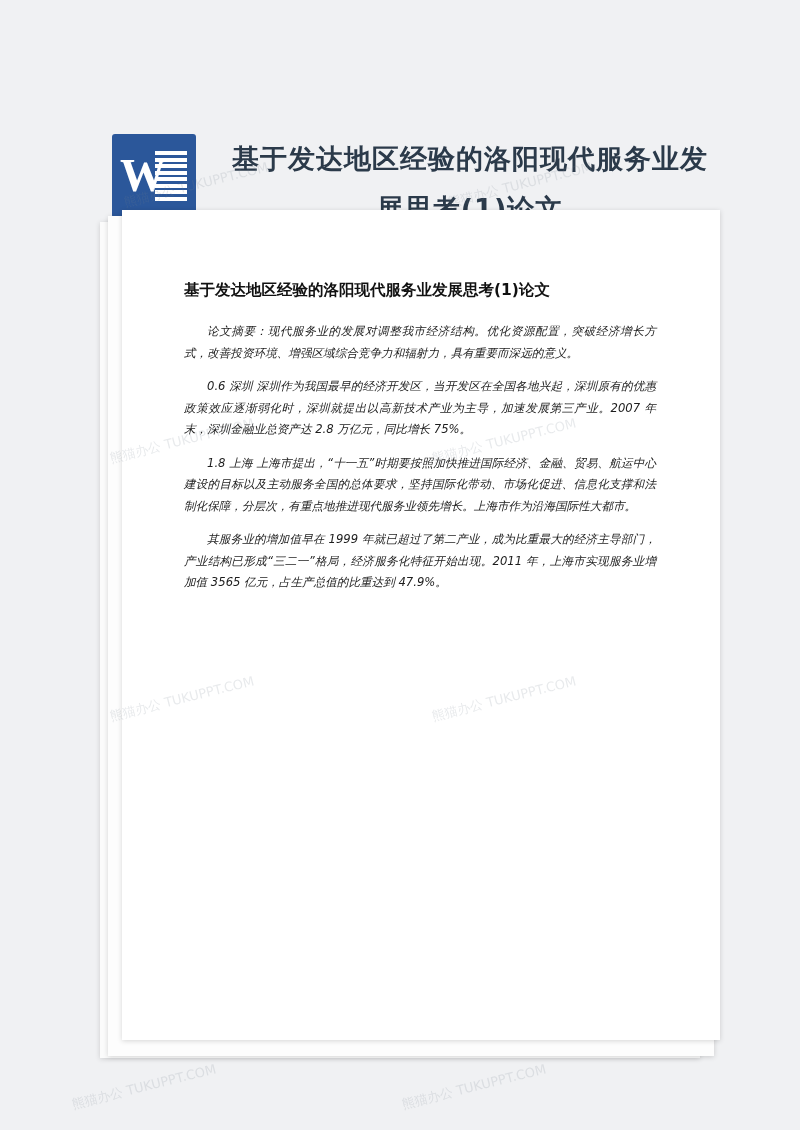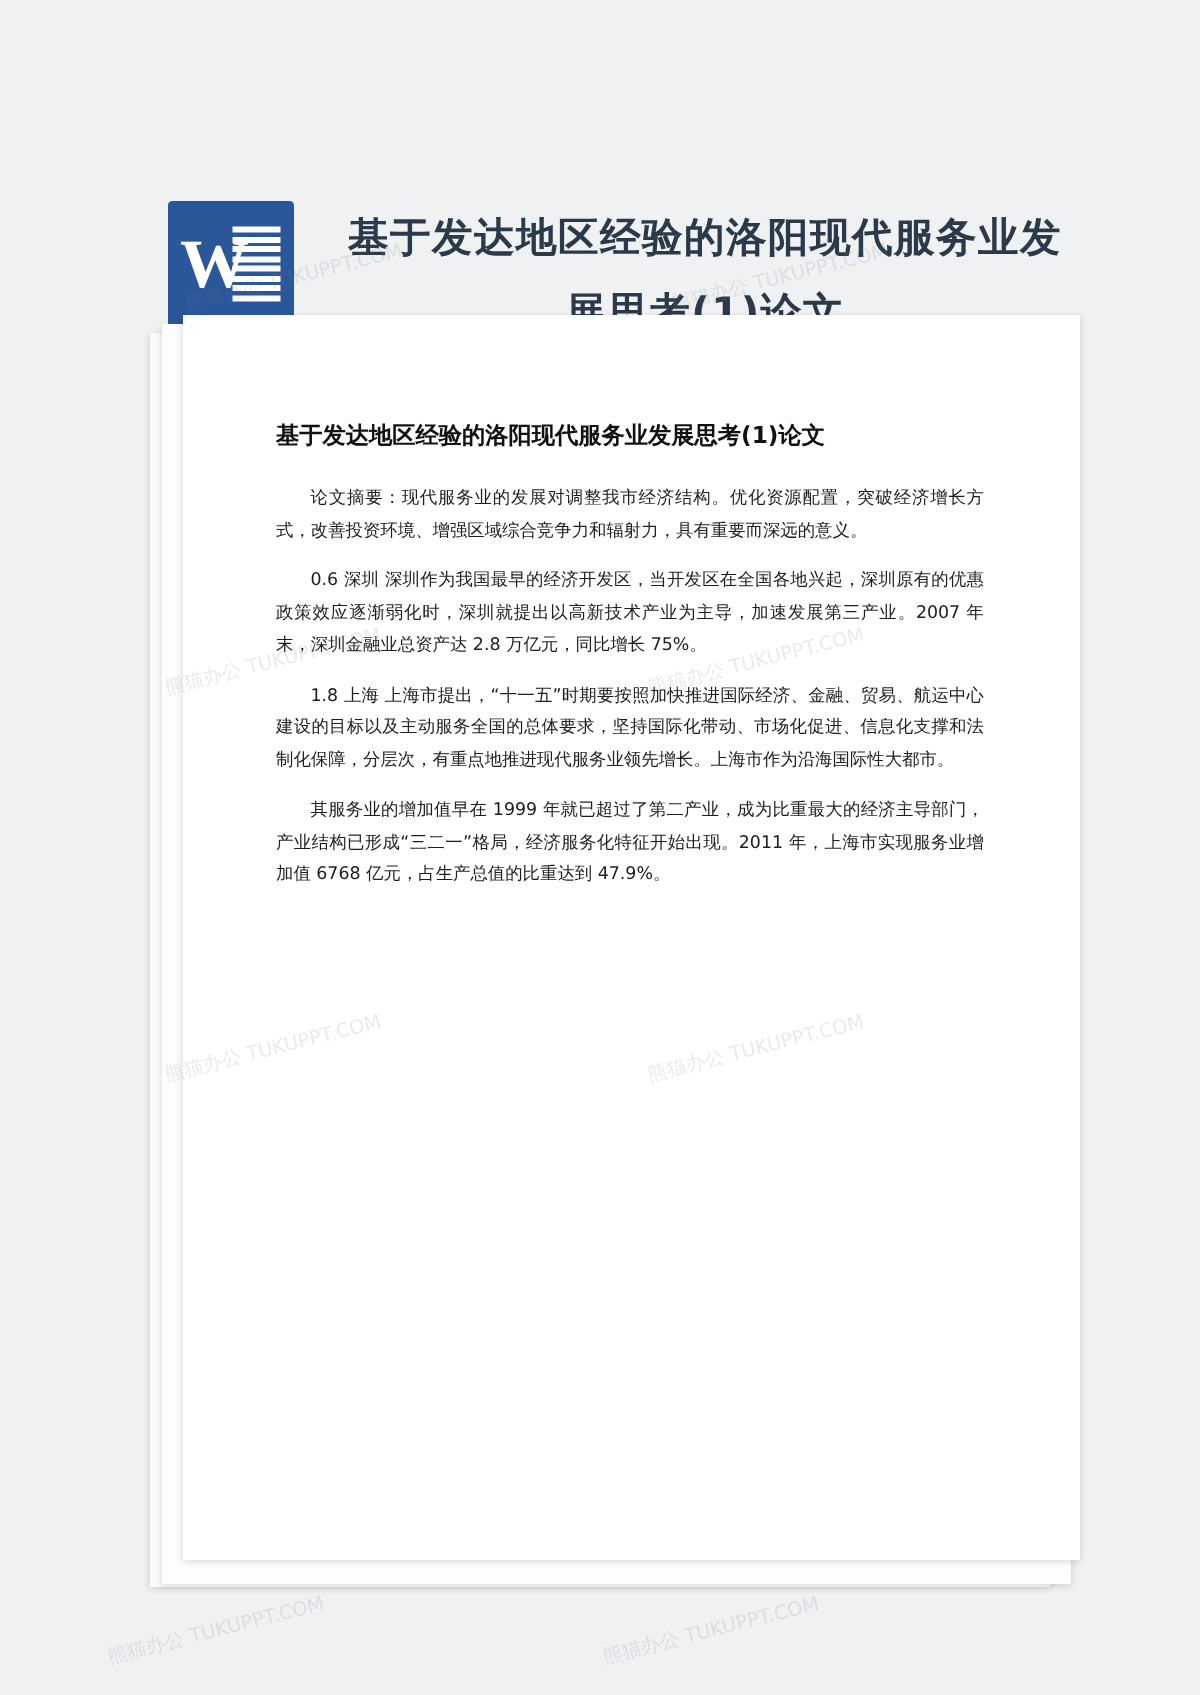--- a/index.html
+++ b/index.html
@@ -126,20 +126,21 @@
     color: #111111;
   }
   .para {
     font-family: "DejaVu Sans", sans-serif;
     font-size: 11.6px;
     line-height: 21.5px;
     text-align: justify;
     margin: 0 0 12px 0;
     text-indent: 23px;
     color: #1d1d1d;
+    font-style: italic;
   }
 
   
   .wm {
     position: absolute;
     color: rgba(120,130,140,0.17);
     font-size: 13px;
     font-family: "DejaVu Sans", sans-serif;
     white-space: nowrap;
     transform: rotate(-14deg);
@@ -178,21 +179,21 @@
 
 <div class="page-stack">
   <div class="sheet back2"></div>
   <div class="sheet back1"></div>
   <div class="sheet front">
     <div class="doc-body">
       <div class="doc-heading">基于发达地区经验的洛阳现代服务业发展思考(1)论文</div>
       <p class="para">论文摘要：现代服务业的发展对调整我市经济结构。优化资源配置，突破经济增长方式，改善投资环境、增强区域综合竞争力和辐射力，具有重要而深远的意义。</p>
       <p class="para">0.6 深圳 深圳作为我国最早的经济开发区，当开发区在全国各地兴起，深圳原有的优惠政策效应逐渐弱化时，深圳就提出以高新技术产业为主导，加速发展第三产业。2007 年末，深圳金融业总资产达 2.8 万亿元，同比增长 75%。</p>
       <p class="para">1.8 上海 上海市提出，“十一五”时期要按照加快推进国际经济、金融、贸易、航运中心建设的目标以及主动服务全国的总体要求，坚持国际化带动、市场化促进、信息化支撑和法制化保障，分层次，有重点地推进现代服务业领先增长。上海市作为沿海国际性大都市。</p>
-      <p class="para">其服务业的增加值早在 1999 年就已超过了第二产业，成为比重最大的经济主导部门，产业结构已形成“三二一”格局，经济服务化特征开始出现。2011 年，上海市实现服务业增加值 6768 亿元，占生产总值的比重达到 47.9%。</p>
+      <p class="para">其服务业的增加值早在 1999 年就已超过了第二产业，成为比重最大的经济主导部门，产业结构已形成“三二一”格局，经济服务化特征开始出现。2011 年，上海市实现服务业增加值 3565 亿元，占生产总值的比重达到 47.9%。</p>
     </div>
   </div>
 </div>
 
 <div class="wm w1">熊猫办公 TUKUPPT.COM</div>
 <div class="wm w2">熊猫办公 TUKUPPT.COM</div>
 <div class="wm w3 light">熊猫办公 TUKUPPT.COM</div>
 <div class="wm w4 light">熊猫办公 TUKUPPT.COM</div>
 <div class="wm w5 light">熊猫办公 TUKUPPT.COM</div>
 <div class="wm w6 light">熊猫办公 TUKUPPT.COM</div>

